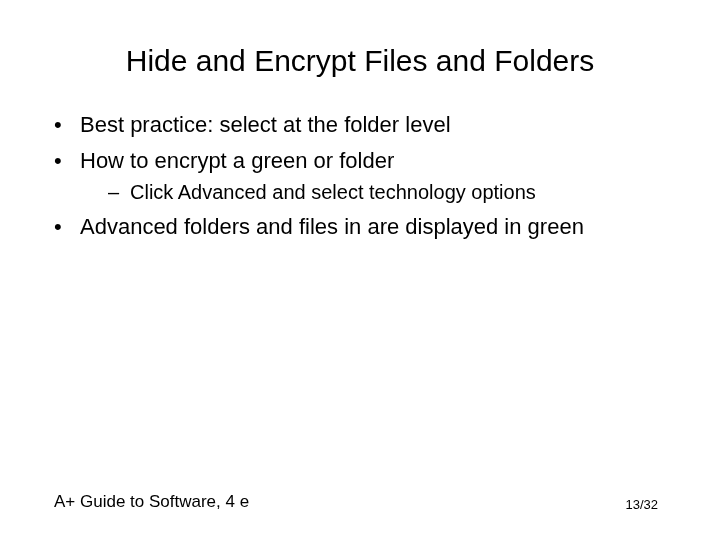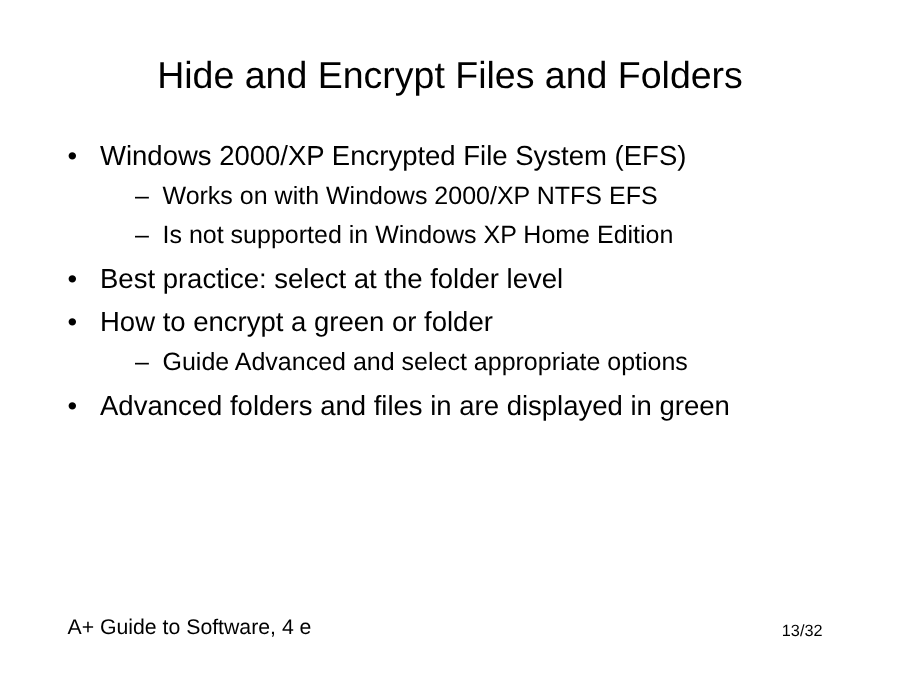--- a/index.html
+++ b/index.html
@@ -86,33 +86,26 @@
 </head>
 <body>
 
 <div class="slide">
 
   <div class="title">Hide and Encrypt Files and Folders</div>
 
   <div class="body">
     <ul class="top">
       <li>
-        <span>Windows 2000/XP Encrypted File System (EFS)</span>
-        <ul class="sub">
-          <li><span>Works on with Windows 2000/XP NTFS EFS</span></li>
-          <li><span>Is not supported in Windows XP Home Edition</span></li>
-        </ul>
-      </li>
-      <li>
         <span>Best practice: select at the folder level</span>
       </li>
       <li>
         <span>How to encrypt a green or folder</span>
         <ul class="sub">
-          <li><span>Guide Advanced and select appropriate options</span></li>
+          <li><span>Click Advanced and select technology options</span></li>
         </ul>
       </li>
       <li>
         <span>Advanced folders and files in are displayed in green</span>
       </li>
     </ul>
   </div>
 
   <div class="footer-left">A+ Guide to Software, 4 e</div>
   <div class="footer-right">13/32</div>

